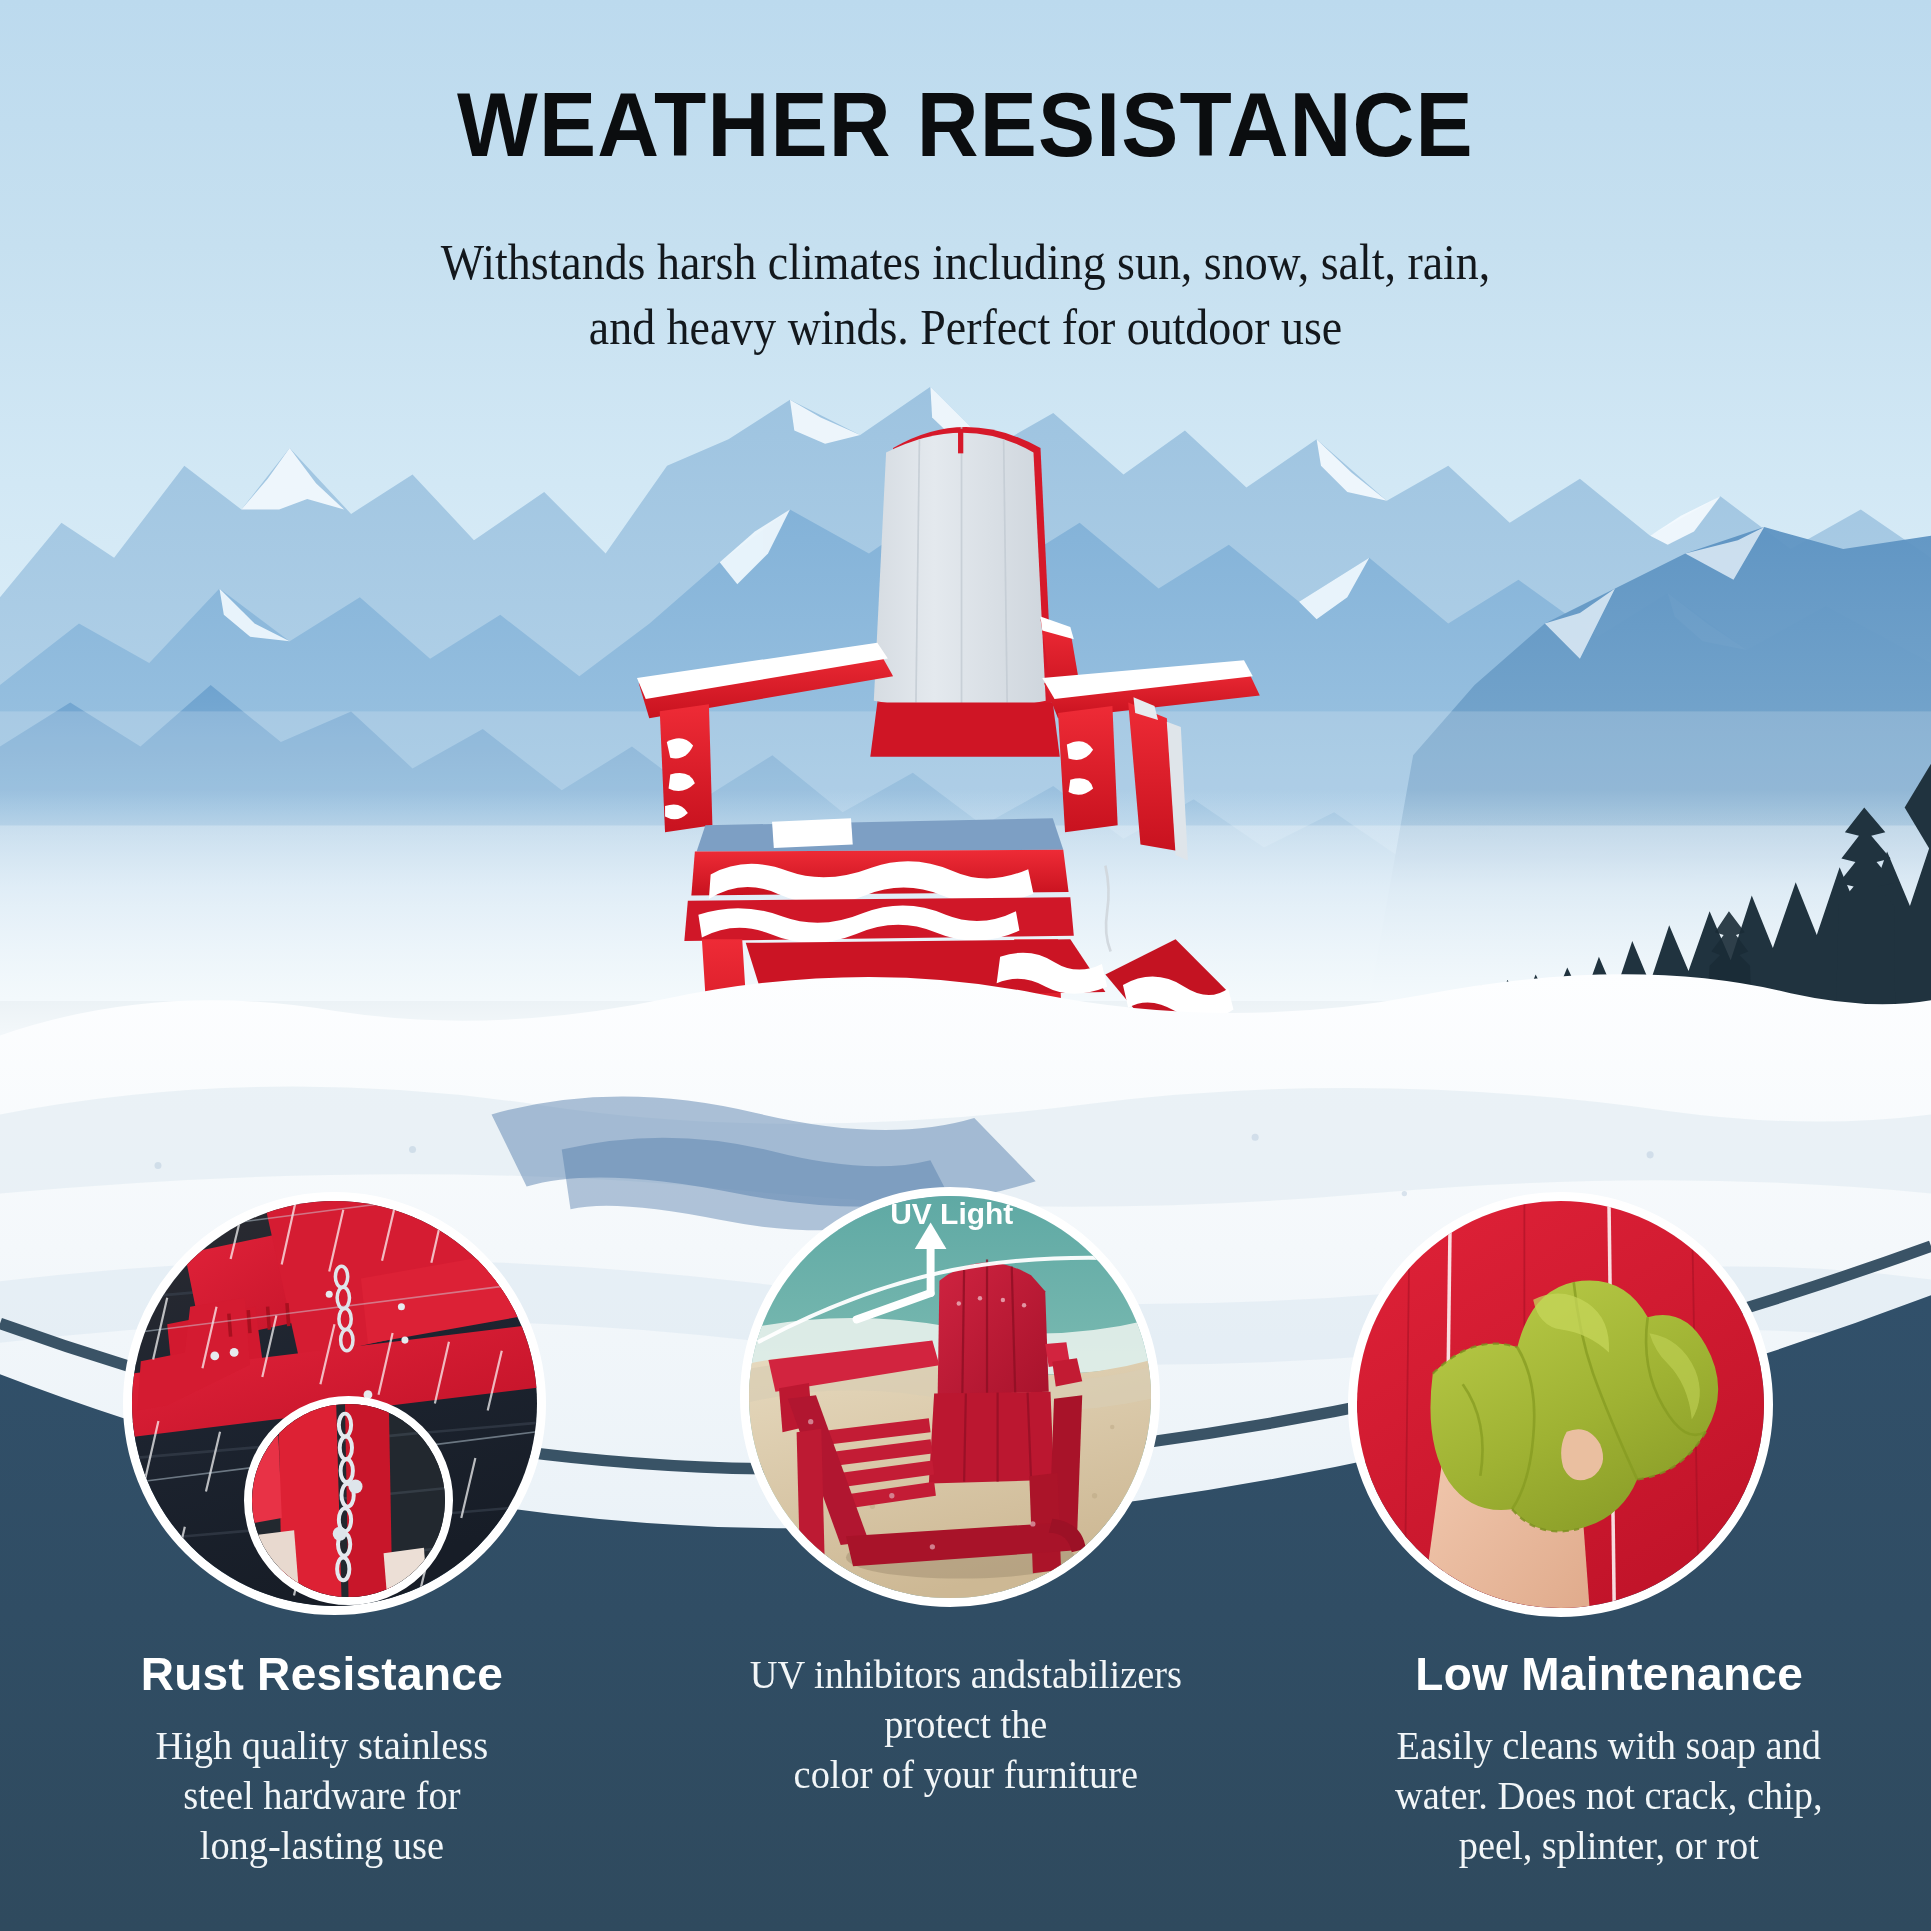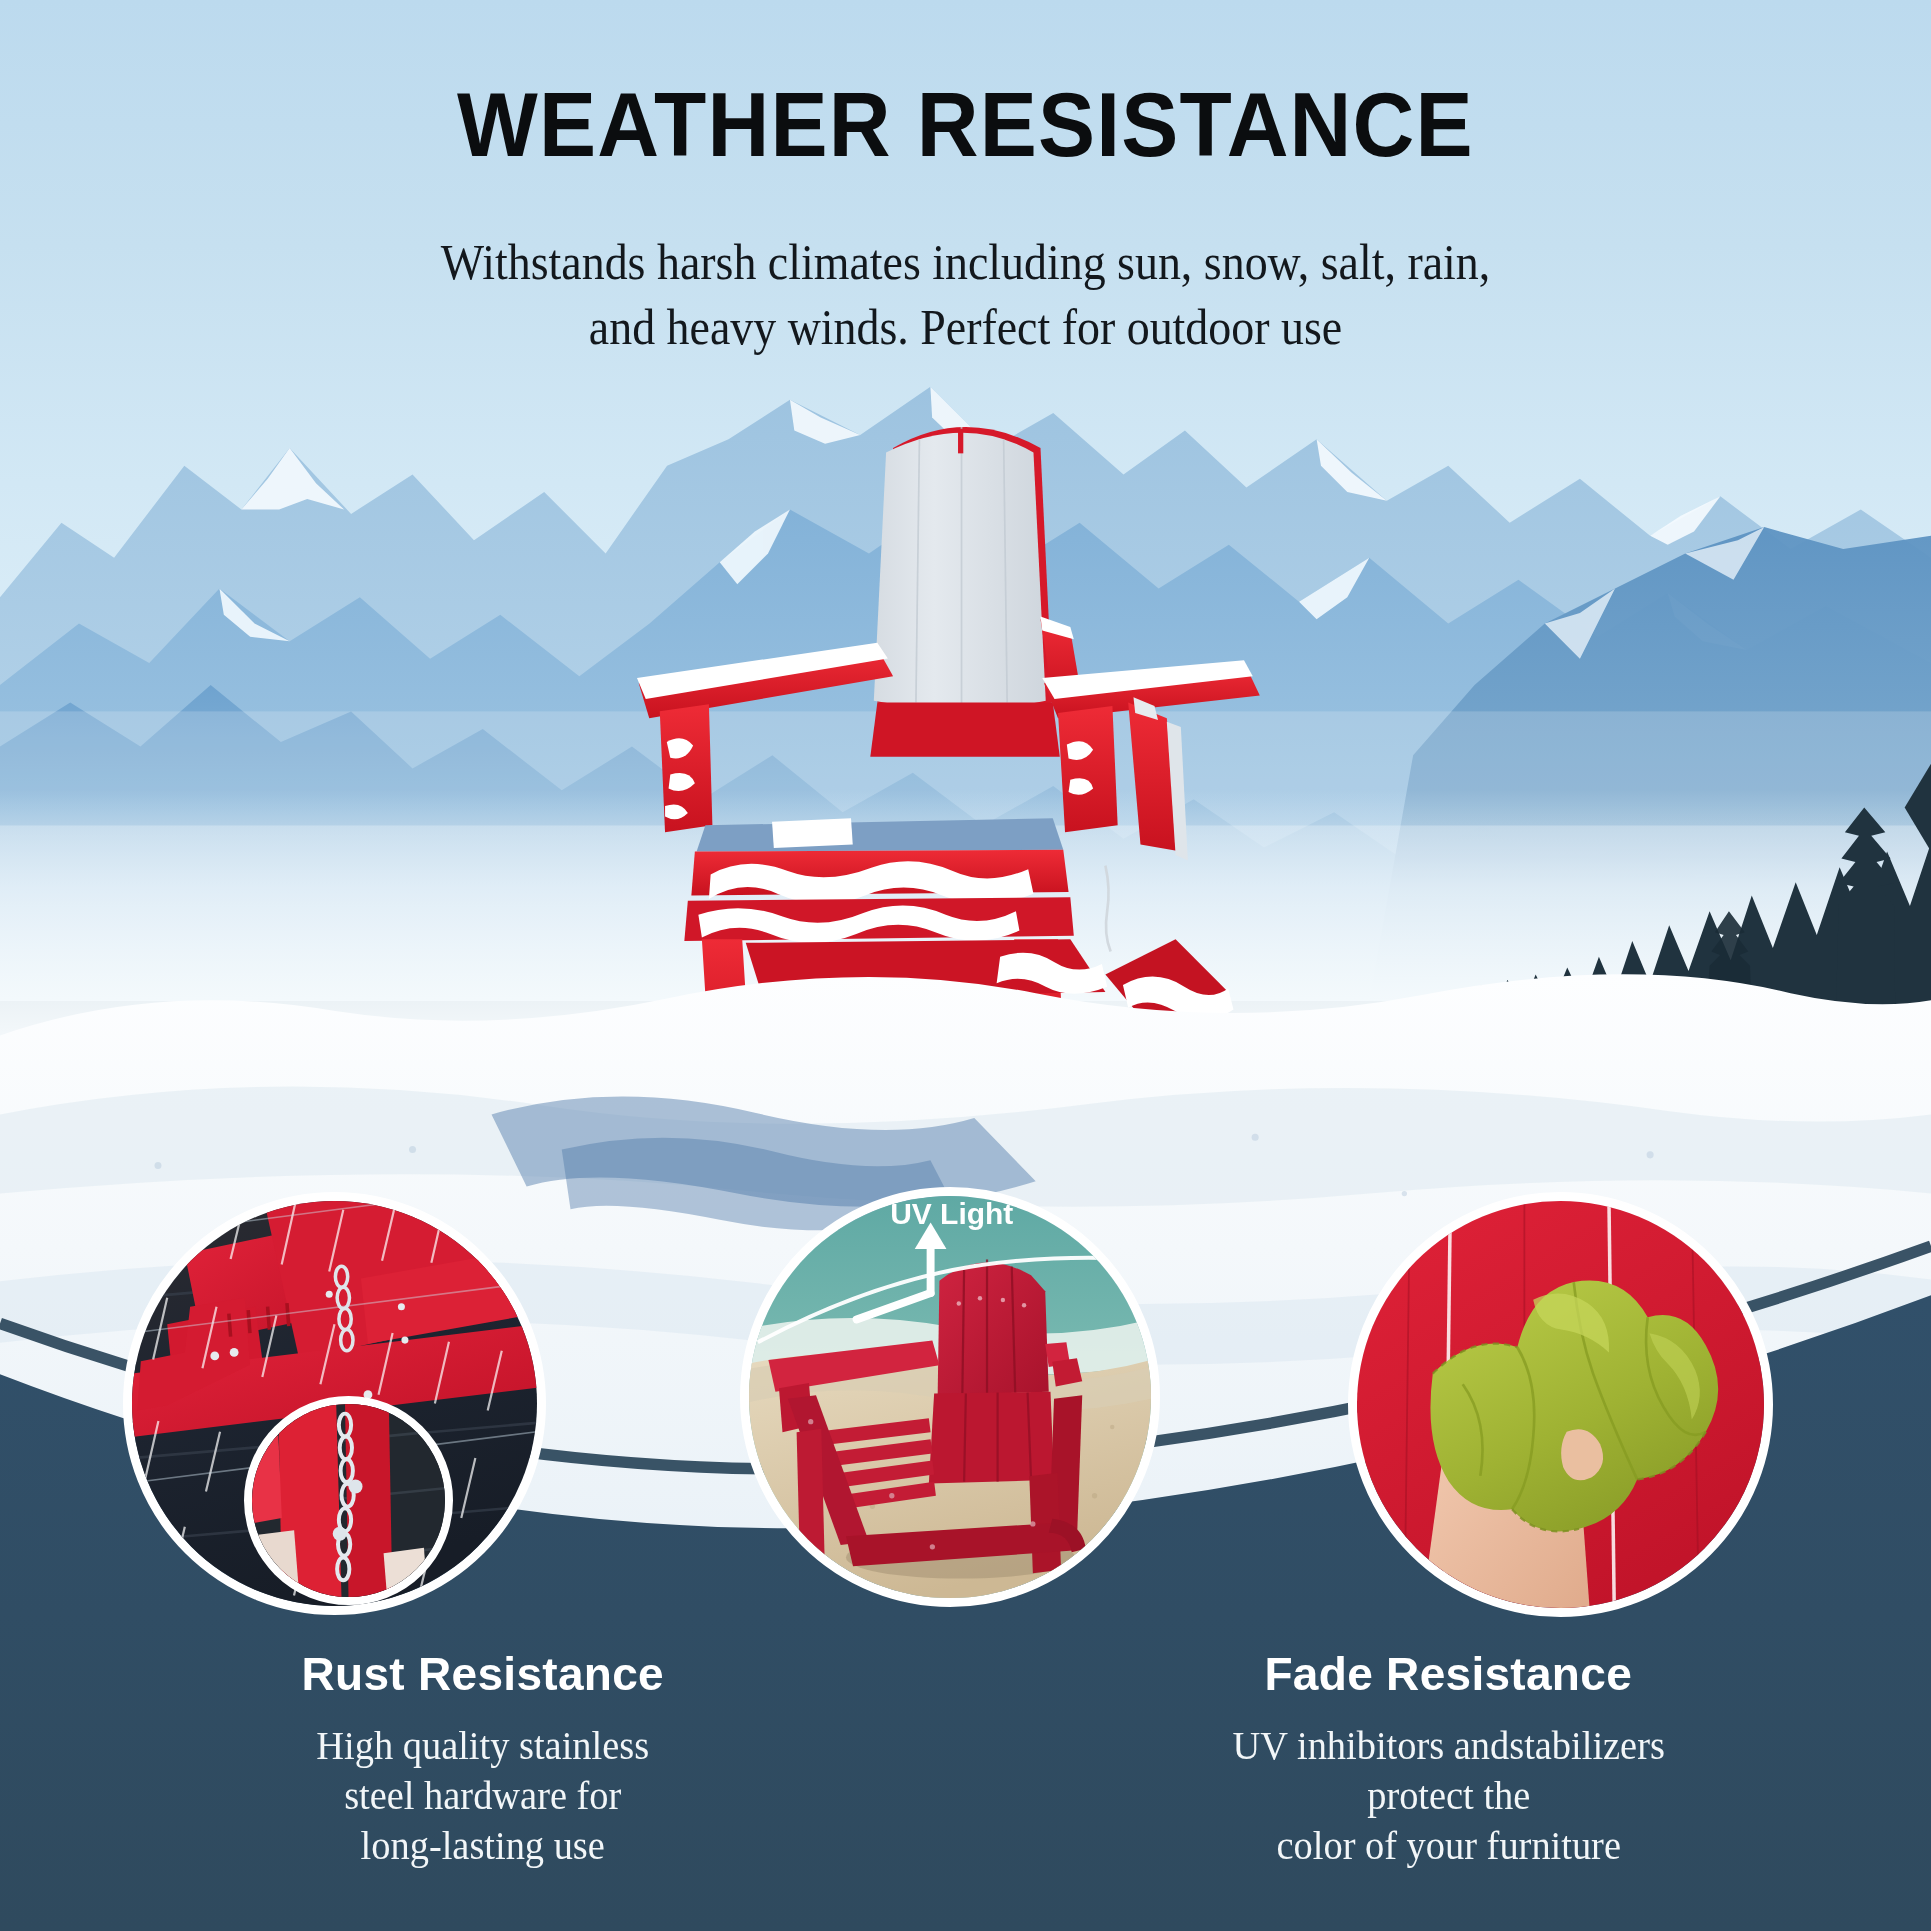--- a/index.html
+++ b/index.html
@@ -621,25 +621,32 @@
     <div class="feat">
       <div class="feat-title">Rust Resistance</div>
       <div class="feat-body">
         <span>High quality stainless</span>
         <span>steel hardware for</span>
         <span>long-lasting use</span>
       </div>
     </div>
 
     <div class="feat">
-      <div class="feat-title">Fade Resistance</div>
       <div class="feat-body">
         <span>UV inhibitors andstabilizers</span>
         <span>protect the</span>
         <span>color of your furniture</span>
       </div>
     </div>
 
+    <div class="feat">
+      <div class="feat-title">Low Maintenance</div>
+      <div class="feat-body">
+        <span>Easily cleans with soap and</span>
+        <span>water. Does not crack, chip,</span>
+        <span>peel, splinter, or rot</span>
+      </div>
+    </div>
 
   </div>
 
 </div>
 
 
 </body></html>

